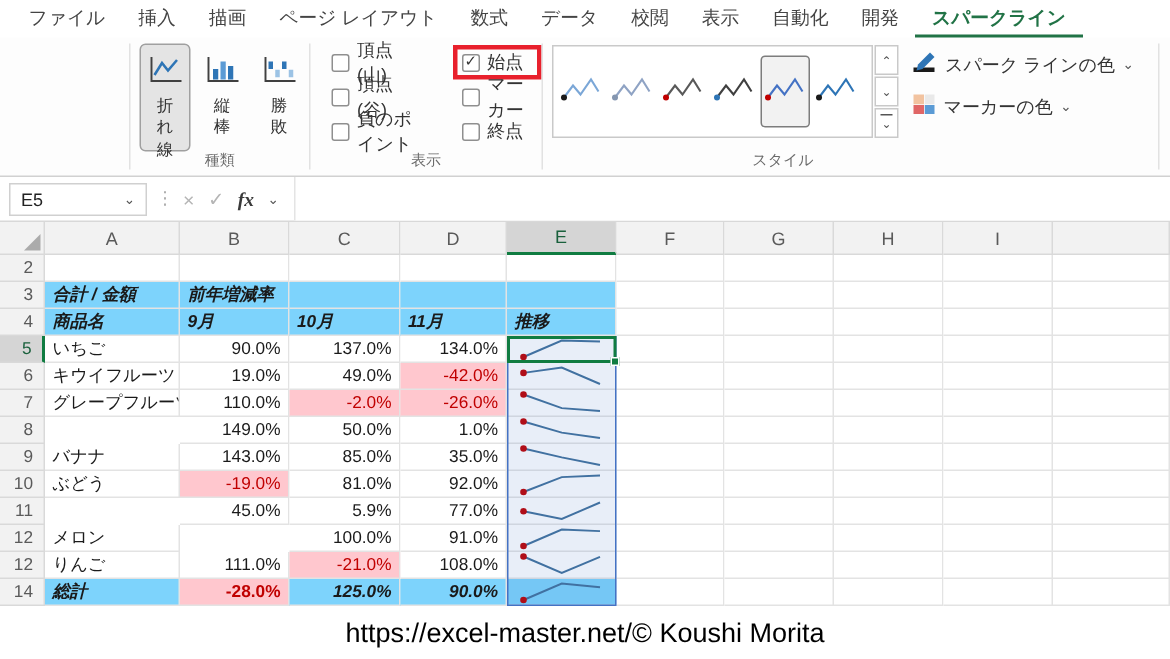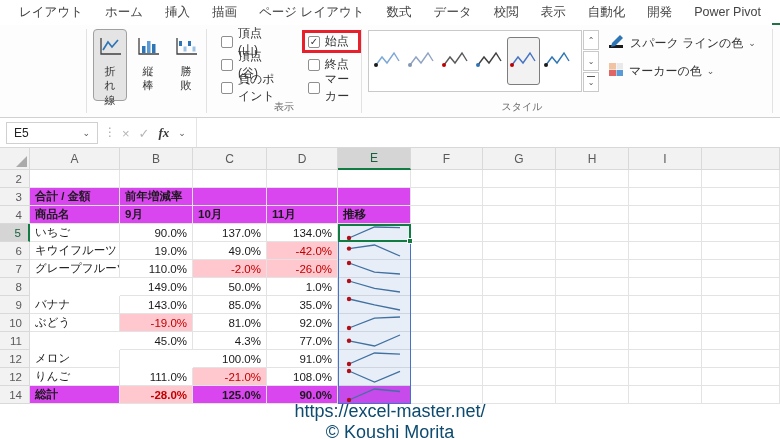--- a/index.html
+++ b/index.html
@@ -76,53 +76,51 @@
         white-space:nowrap;overflow:hidden;}
   .colhdr{background:#f2f2f2;justify-content:center;color:#5a5a5a;font-size:12px;
           border-color:#d9d9d9;}
   .colhdr.selc{background:#d5d5d5;border-bottom:2px solid #107c41;color:#19603c;}
   .rowhdr{background:#f2f2f2;justify-content:flex-end;padding-right:7px;color:#5a5a5a;
           border-color:#d9d9d9;}
   .rowhdr.selr{background:#d5d5d5;border-right:2px solid #107c41;color:#19603c;}
   .corner{background:#f2f2f2;border-color:#d9d9d9;}
   .tri{position:absolute;right:2px;bottom:2px;width:0;height:0;
        border-left:11px solid transparent;border-bottom:11px solid #ababab;}
-  .hdrfill{background:#d946ef;font-weight:bold;}
+  .hdrfill{background:#7dd3fc;font-weight:bold;font-style:italic;}
   .bad{background:#ffc7ce;color:#c00000;}
   .left{padding-left:5px;}
   .right{justify-content:flex-end;padding-right:5px;}
   .bold{font-weight:bold;}
   .range-sel{position:absolute;border:1px solid #4472c4;background:rgba(68,114,196,0.12);
              pointer-events:none;}
   .active-cell{position:absolute;border:2px solid #107c41;pointer-events:none;}
   .fill-handle{position:absolute;width:6px;height:6px;background:#107c41;border:1px solid #fff;}
 
   
   .footer{position:absolute;left:0;top:405px;width:780px;height:34px;background:#fff;
           display:flex;align-items:center;justify-content:center;gap:0;
-          font-size:18px;color:#0c4a6e;flex-direction:column;}
+          font-size:18px;color:#000000;}
 </style>
 </head>
 <body>
 
 <div class="app">
 
   <div class="tabbar">
-      <div class="tab">レイアウト</div>
-      <div class="tab">ホーム</div>
+      <div class="tab">ファイル</div>
       <div class="tab">挿入</div>
       <div class="tab">描画</div>
       <div class="tab">ページ レイアウト</div>
       <div class="tab">数式</div>
       <div class="tab">データ</div>
       <div class="tab">校閲</div>
       <div class="tab">表示</div>
       <div class="tab">自動化</div>
       <div class="tab">開発</div>
-      <div class="tab">Power Pivot</div>
       <div class="tab active">スパークライン</div>
     </div>
 
   <div class="ribbon">
     <div class="vsep" style="left:86px;"></div>
 
     <div class="rgroup" style="left:87px;width:119px;">
       <div class="typebtns" id="typebtns">
           <button class="typebtn sel">
             <span><svg width="26" height="22" viewBox="0 0 26 22">
@@ -147,20 +145,21 @@
                 <path d="M4 2 V18 H24" fill="none" stroke="#404040" stroke-width="1.3"></path>
                 <rect x="6" y="5" width="3" height="5" fill="#2e75b6"></rect>
                 <rect x="10.5" y="10.5" width="3" height="5" fill="#9cc3e5"></rect>
                 <rect x="15" y="5" width="3" height="5" fill="#2e75b6"></rect>
                 <rect x="19.5" y="10.5" width="3" height="5" fill="#9cc3e5"></rect>
               </svg></span>
             <span class="tlabel">勝
 敗</span>
           </button>
         </div>
+      <div class="grouplabel">種類</div>
     </div>
     <div class="vsep" style="left:206px;"></div>
 
     <div class="rgroup" style="left:207px;width:154px;">
       <div class="checks" id="checks">
           <label class="chk">
             <span class="box"></span>
             <span>頂点 (山)</span>
           </label>
           <label class="chk">
@@ -170,25 +169,25 @@
           <label class="chk">
             <span class="box"></span>
             <span>負のポイント</span>
           </label>
           <label class="chk hl">
             <span class="box">✓</span>
             <span>始点</span>
           </label>
           <label class="chk">
             <span class="box"></span>
-            <span>終点</span>
+            <span>マーカー</span>
           </label>
           <label class="chk">
             <span class="box"></span>
-            <span>マーカー</span>
+            <span>終点</span>
           </label>
         </div>
       <div class="grouplabel">表示</div>
     </div>
     <div class="vsep" style="left:361px;"></div>
 
     <div class="rgroup" style="left:362px;width:410px;">
       <div class="gallery-wrap">
         <div class="gallery" id="gallery">
             <div class="thumb">
@@ -412,21 +411,21 @@
         </svg>
       </div>
       <div class="cell " style="left: 411px; top: 166px; width: 72px; height: 18px;"></div>
       <div class="cell " style="left: 483px; top: 166px; width: 73px; height: 18px;"></div>
       <div class="cell " style="left: 556px; top: 166px; width: 73px; height: 18px;"></div>
       <div class="cell " style="left: 629px; top: 166px; width: 73px; height: 18px;"></div>
       <div class="cell " style="left: 702px; top: 166px; width: 78px; height: 18px;"></div>
       <div class="cell rowhdr" style="left: 0px; top: 184px; width: 30px; height: 18px;">11</div>
       <div class="cell left" style="left: 30px; top: 194px; width: 90px; height: 18px; margin-top: 16px;">みかん</div>
       <div class="cell right" style="left: 120px; top: 184px; width: 73px; height: 18px;">45.0%</div>
-      <div class="cell right" style="left: 193px; top: 184px; width: 74px; height: 18px;">4.3%</div>
+      <div class="cell right" style="left: 193px; top: 184px; width: 74px; height: 18px;">5.9%</div>
       <div class="cell right" style="left: 267px; top: 184px; width: 71px; height: 18px;">77.0%</div>
       <div class="cell " style="left: 338px; top: 184px; width: 73px; height: 18px; justify-content: center;">
         <svg width="71" height="17">
           <polyline points="10,8.8 35.5,14.0 61,3.0" fill="none" stroke="#41719c" stroke-width="1.3"></polyline>
           <circle cx="10" cy="8.8" r="2.2" fill="#c00000"></circle>
         </svg>
       </div>
       <div class="cell " style="left: 411px; top: 184px; width: 72px; height: 18px;"></div>
       <div class="cell " style="left: 483px; top: 184px; width: 73px; height: 18px;"></div>
       <div class="cell " style="left: 556px; top: 184px; width: 73px; height: 18px;"></div>

